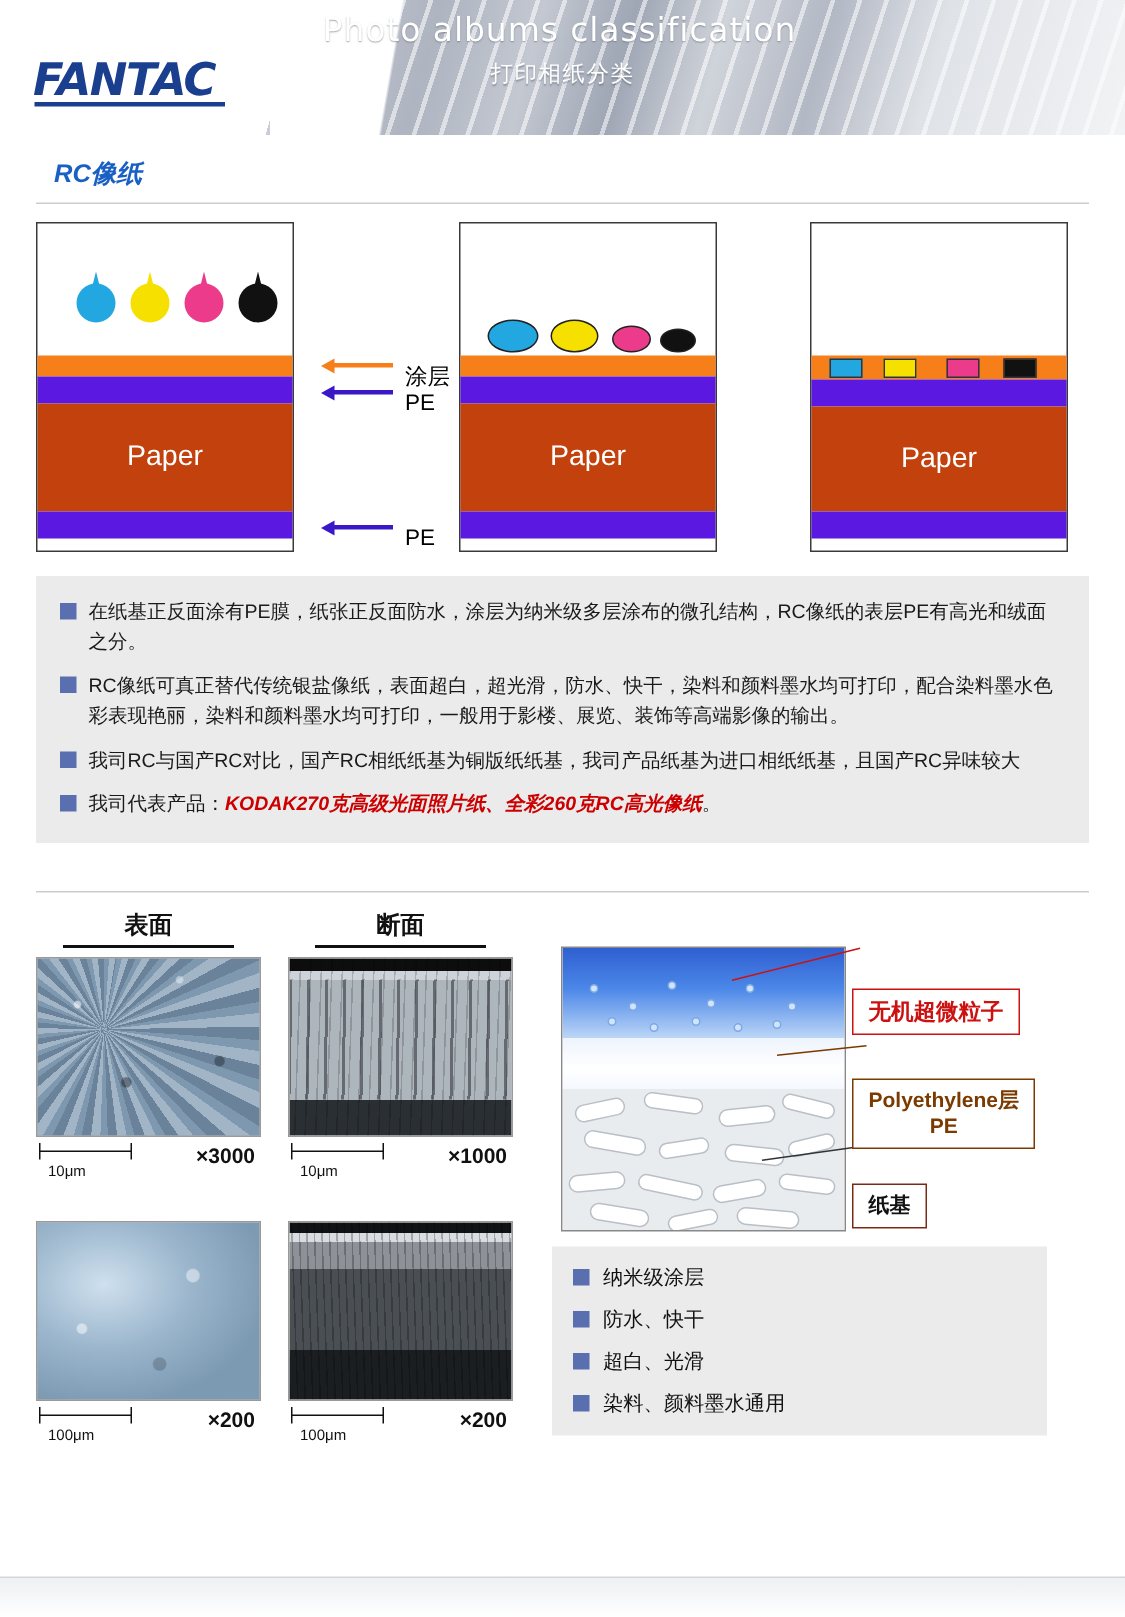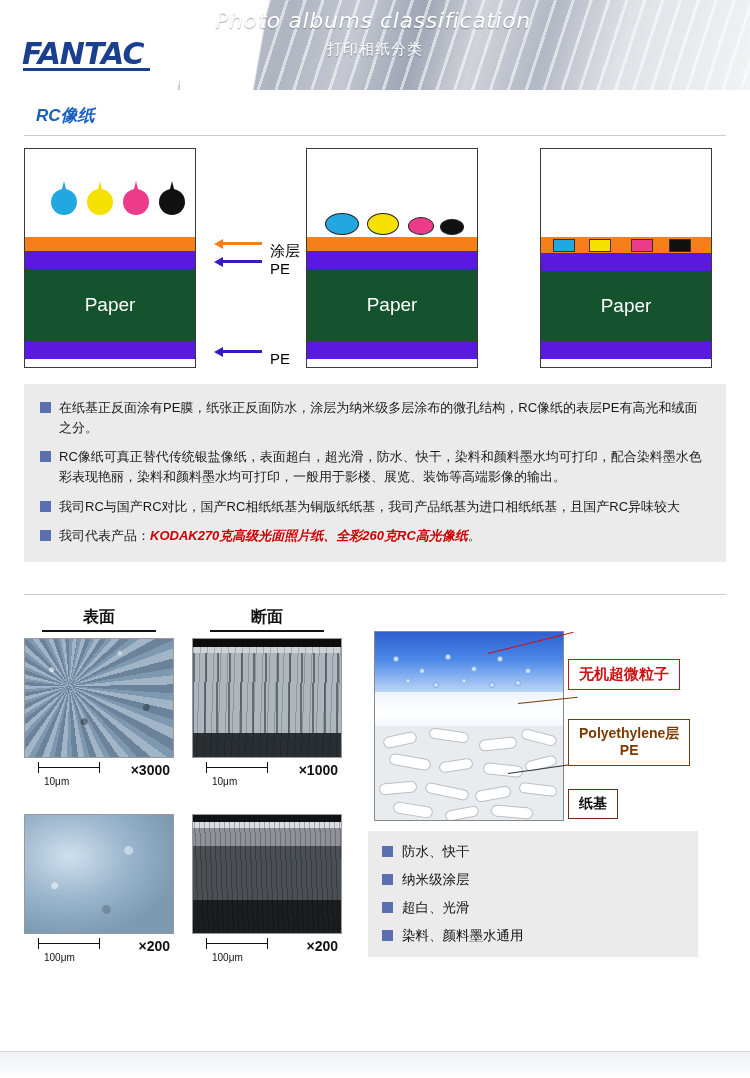--- a/index.html
+++ b/index.html
@@ -30,21 +30,20 @@
   .header-wedge {
     position: absolute; top: 0; left: 180px; width: 180px; height: 90px;
     background: linear-gradient(100deg, #ffffff 0%, #ffffff 45%, rgba(255,255,255,0) 46%);
   }
   .header-title {
     position: absolute; top: 8px; left: 0; width: 746px;
     text-align: center;
     font-size: 22px; color: #ffffff; letter-spacing: 0.6px;
     font-family: "DejaVu Sans", sans-serif;
     text-shadow: 0 1px 1px rgba(90,95,105,0.55);
-    font-style: italic;
   }
   .header-subtitle {
     position: absolute; top: 40px; left: 0; width: 750px;
     text-align: center;
     font-size: 15px; color: #ffffff;
     letter-spacing: 1px;
     text-shadow: 0 1px 1px rgba(90,95,105,0.5);
   }
   .logo {
     position: absolute; left: 22px; top: 36px;
@@ -88,21 +87,21 @@
     width: 172px; height: 220px;
     border: 1px solid #3a3a3a;
     background: #ffffff;
   }
   .diagram.d1 { margin-right: 110px; }
   .diagram.d2 { width: 172px; margin-right: 62px; }
   .diagram.d3 { width: 172px; }
 
   .layer-coat { position: absolute; left: 0; right: 0; height: 14px; background: #f77f1a; }
   .layer-pe   { position: absolute; left: 0; right: 0; height: 18px; background: #5a18e0; }
-  .layer-paper{ position: absolute; left: 0; right: 0; background: #14532d; display:flex; align-items:center; justify-content:center; }
+  .layer-paper{ position: absolute; left: 0; right: 0; background: #c2410c; display:flex; align-items:center; justify-content:center; }
   .paper-label { font-size: 19px; color: #ffffff; font-family: "Liberation Sans", sans-serif; }
 
   
   .d1 .layer-coat { top: 88px; }
   .d1 .layer-pe.top { top: 102px; }
   .d1 .layer-paper { top: 120px; height: 72px; }
   .d1 .layer-pe.bot { top: 192px; height: 18px; }
 
   
   .d2 .layer-coat { top: 88px; }
@@ -237,21 +236,21 @@
   .mi-cross-b {
     background:
       linear-gradient(180deg, #101214 0 6%, #d8dde1 6% 11%, #8e9298 11% 26%, #4a4f54 26% 72%, #1b1e21 72% 100%),
       repeating-linear-gradient(88deg, rgba(0,0,0,0.25) 0 1px, rgba(255,255,255,0.06) 1px 5px);
     background-blend-mode: multiply, normal;
   }
 
   .scalebar {
     display: flex; align-items: flex-start; margin-top: 4px; position: relative; height: 34px;
   }
-  .sb-line { position: relative; width: 62px; height: 12px; margin-left: 14px; }
+  .sb-line { position: relative; width: 62px; height: 12px; margin-left: 2px; }
   .sb-line::before, .sb-line::after {
     content:""; position:absolute; top:0; width:1px; height:11px; background:#111;
   }
   .sb-line::before { left: 0; }
   .sb-line::after { right: 0; }
   .sb-bar { position:absolute; top:5px; left:0; right:0; height:1px; background:#111; }
   .sb-unit { position: absolute; left: 6px; top: 14px; font-size: 10px; color:#111; }
   .sb-mag { position: absolute; right: 4px; top: 0px; font-size: 14px; font-weight: bold; color:#111; }
 
   .micro-right { width: 330px; position: relative; }
@@ -533,25 +532,25 @@
       <div class="callout c-a">无机超微粒子</div>
       <div class="callout c-b">
         <div>Polyethylene层</div>
         <div>PE</div>
       </div>
       <div class="callout c-c">纸基</div>
 
       <div class="feature-box">
         <div class="feature">
           <div class="fsq"></div>
-          <div class="ftext">防水、快干</div>
+          <div class="ftext">纳米级涂层</div>
         </div>
         <div class="feature">
           <div class="fsq"></div>
-          <div class="ftext">纳米级涂层</div>
+          <div class="ftext">防水、快干</div>
         </div>
         <div class="feature">
           <div class="fsq"></div>
           <div class="ftext">超白、光滑</div>
         </div>
         <div class="feature">
           <div class="fsq"></div>
           <div class="ftext">染料、颜料墨水通用</div>
         </div>
       </div>

